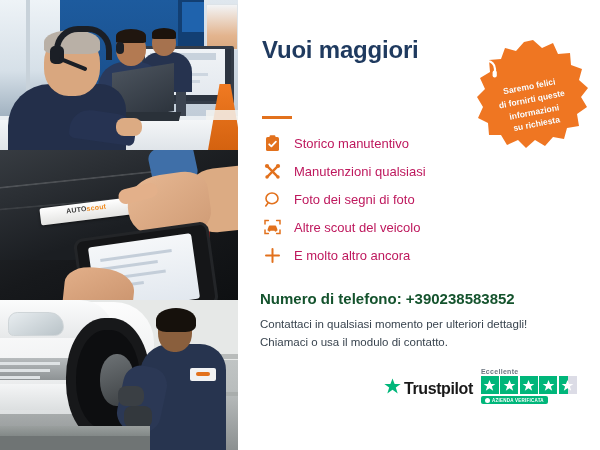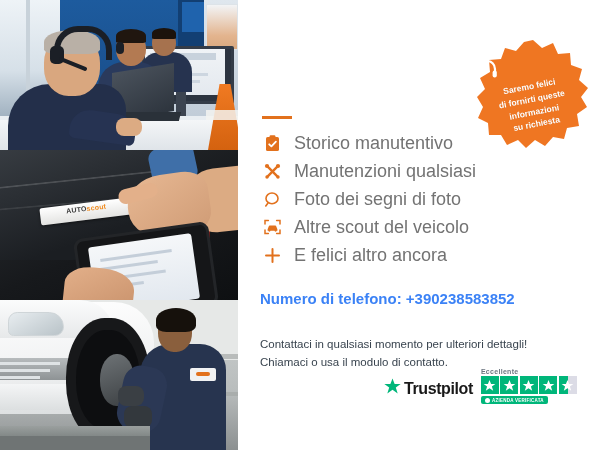--- a/index.html
+++ b/index.html
@@ -355,34 +355,34 @@
   .feature {
     display:flex; align-items:center; height:26px; margin-bottom:2px;
   }
   .feature .ico {
     width:24px; height:22px; flex:0 0 24px;
     display:flex; align-items:center; justify-content:center;
     color:#e2711d;
   }
   .feature .label {
     margin-left:10px;
-    color:#737373;
-    font-size:18px;
+    color:#be185d;
+    font-size:13px;
     white-space:nowrap;
   }
 
   
   .phone {
     position:absolute; left:22px; top:290px;
-    color:#3b82f6; font-size:15px; font-weight:bold;
+    color:#14532d; font-size:15px; font-weight:bold;
     white-space:nowrap;
   }
   .sub {
     position:absolute; left:22px; top:316px; width:320px;
-    color:#39444f; font-size:11.5px; line-height:1.55;margin-top:20px;
+    color:#39444f; font-size:11.5px; line-height:1.55;
   }
 
   
   .trust {
     position:absolute; left:146px; top:368px;
     display:flex; align-items:flex-end; gap:8px;
   }
   .tp-logo { display:flex; align-items:center; gap:3px; padding-bottom:5px;}
   .tp-name {
     color:#191919; font-size:16px; font-weight:bold; letter-spacing:-.4px;
@@ -500,20 +500,21 @@
         </div>
       <div class="lift"></div>
         <div class="lift2"></div>
     </div>
 
   </div>
 
   <div class="content">
 
     <div class="heading">
+      <div>Vuoi maggiori</div>
     </div>
     <div class="rule"></div>
 
     <div class="badge-wrap">
       <svg width="114" height="114" viewBox="0 0 114 114">
         <path fill="#ef7622" d="M57 2 L66 10 L77 5 L82 16 L94 15 L95 27 L106 31 L103 42 L112 50 L105 59 L111 69 L101 76 L103 88 L91 90 L88 101 L77 99 L69 108 L59 102 L50 110 L42 102 L31 107 L25 97 L13 97 L12 85 L2 80 L7 69 L1 59 L9 51 L4 40 L14 34 L13 22 L25 21 L29 10 L40 13 L48 4 Z"></path>
       </svg>
       <div class="badge-head">
         <svg width="22" height="18" viewBox="0 0 22 18">
           <path d="M3 12 V9 a8 8 0 0 1 16 0 v3" fill="none" stroke="#ffffff" stroke-width="2.2" stroke-linecap="round"></path>
@@ -587,21 +588,21 @@
 
       <div class="feature">
         <span class="ico">
           <svg width="17" height="17" viewBox="0 0 17 17">
             <g stroke="#e2711d" stroke-width="2" stroke-linecap="round">
               <line x1="8.5" y1="2" x2="8.5" y2="15"></line>
               <line x1="2" y1="8.5" x2="15" y2="8.5"></line>
             </g>
           </svg>
         </span>
-        <span class="label">E felici altro ancora</span>
+        <span class="label">E molto altro ancora</span>
       </div>
 
     </div>
 
     <div class="phone">Numero di telefono: +390238583852</div>
     <div class="sub">
       <div>Contattaci in qualsiasi momento per ulteriori dettagli!</div>
       <div>Chiamaci o usa il modulo di contatto.</div>
     </div>
 

